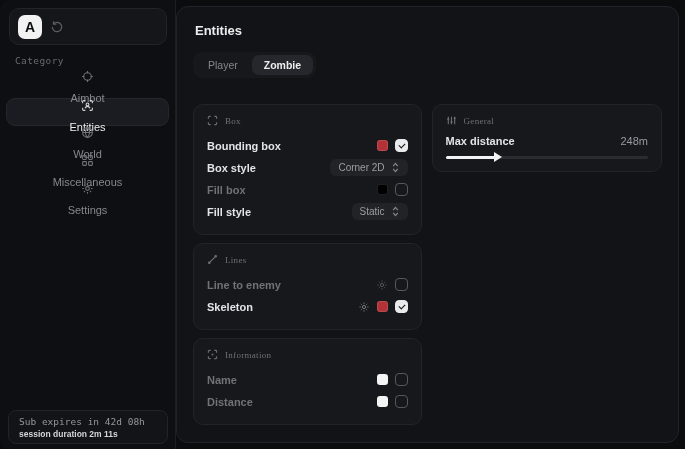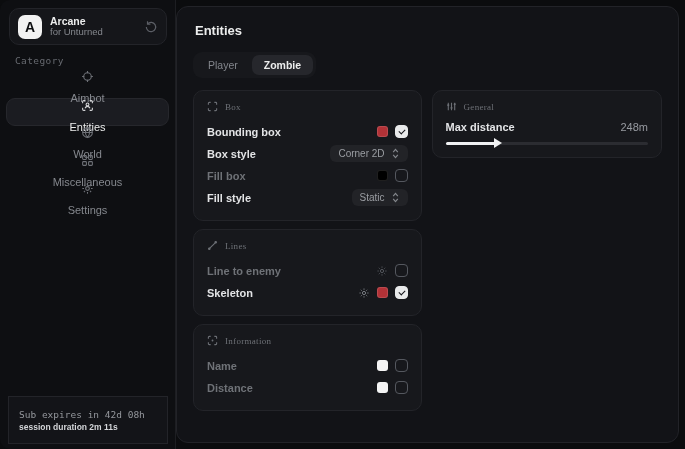--- a/index.html
+++ b/index.html
@@ -44,38 +44,38 @@
     padding:0 10px; border-radius:9px; margin-bottom:0;
     color:#85888e; font-size:11px; cursor:pointer;flex-direction:column;
   }
   .nav-item .nicon { display:flex; color:#6e7177; }
   .nav-item.active {
     background:#1b1c21; border:1px solid #26272c; color:#eceded;
   }
   .nav-item.active .nicon { color:#d5d6d8; }
 
   .sub-card {
-    position:absolute; left:8px; bottom:5px; width:160px; height:48px;
-    background:#131418; border:1px solid #232429; border-radius:0;
+    position:absolute; left:8px; bottom:5px; width:160px; height:34px;
+    background:#131418; border:1px solid #232429; border-radius:8px;
     padding:5px 10px; display:flex; flex-direction:column; justify-content:center; gap:2px;
   }
   .sub-line1 { font-size:9.5px; color:#94979c; }
   .sub-line2 { font-size:8.5px; color:#d3d5d8; font-weight:bold; }
 
   
   .main {
     position:absolute; left:176px; top:6px; width:503px; height:437px;
     background:#121317; border:1px solid #222328; border-radius:12px;
     padding:14px 16px;
   }
   .page-title { font-size:13px; font-weight:bold; color:#eceded; margin:2px 0 14px 2px; }
 
   .tabs {
     display:inline-flex; background:#17181c; border-radius:9px; padding:3px; gap:2px;
-    margin-bottom:12px;
+    margin-bottom:26px;
   }
   .tab {
     font-size:10.5px; padding:4px 12px; border-radius:7px; color:#83868c; cursor:pointer;
   }
   .tab.active { background:#26272c; color:#eceded; font-weight:bold; }
 
   .columns { display:flex; gap:10px; align-items:flex-start; }
   .col-left { width:238px; display:flex; flex-direction:column; gap:8px; }
   .col-right { width:240px; }
 
@@ -135,24 +135,20 @@
   }
   svg { display:block; }
 </style>
 </head>
 <body>
 
 <div class="sidebar">
 
   <div class="app-card">
     <div class="logo">A</div>
-    <div class="app-names">
-      <div class="app-title">Arcane</div>
-      <div class="app-sub">for Unturned</div>
-    </div>
     <span class="app-refresh">
       <svg width="14" height="14" viewBox="0 0 24 24" fill="none" stroke="currentColor" stroke-width="2">
         <path d="M4 12a8 8 0 1 0 2.3-5.6"></path>
           <path d="M6 2v5h5" fill="none"></path>
       </svg>
     </span>
   </div>
 
   <div class="cat-label mono">Category</div>
 

